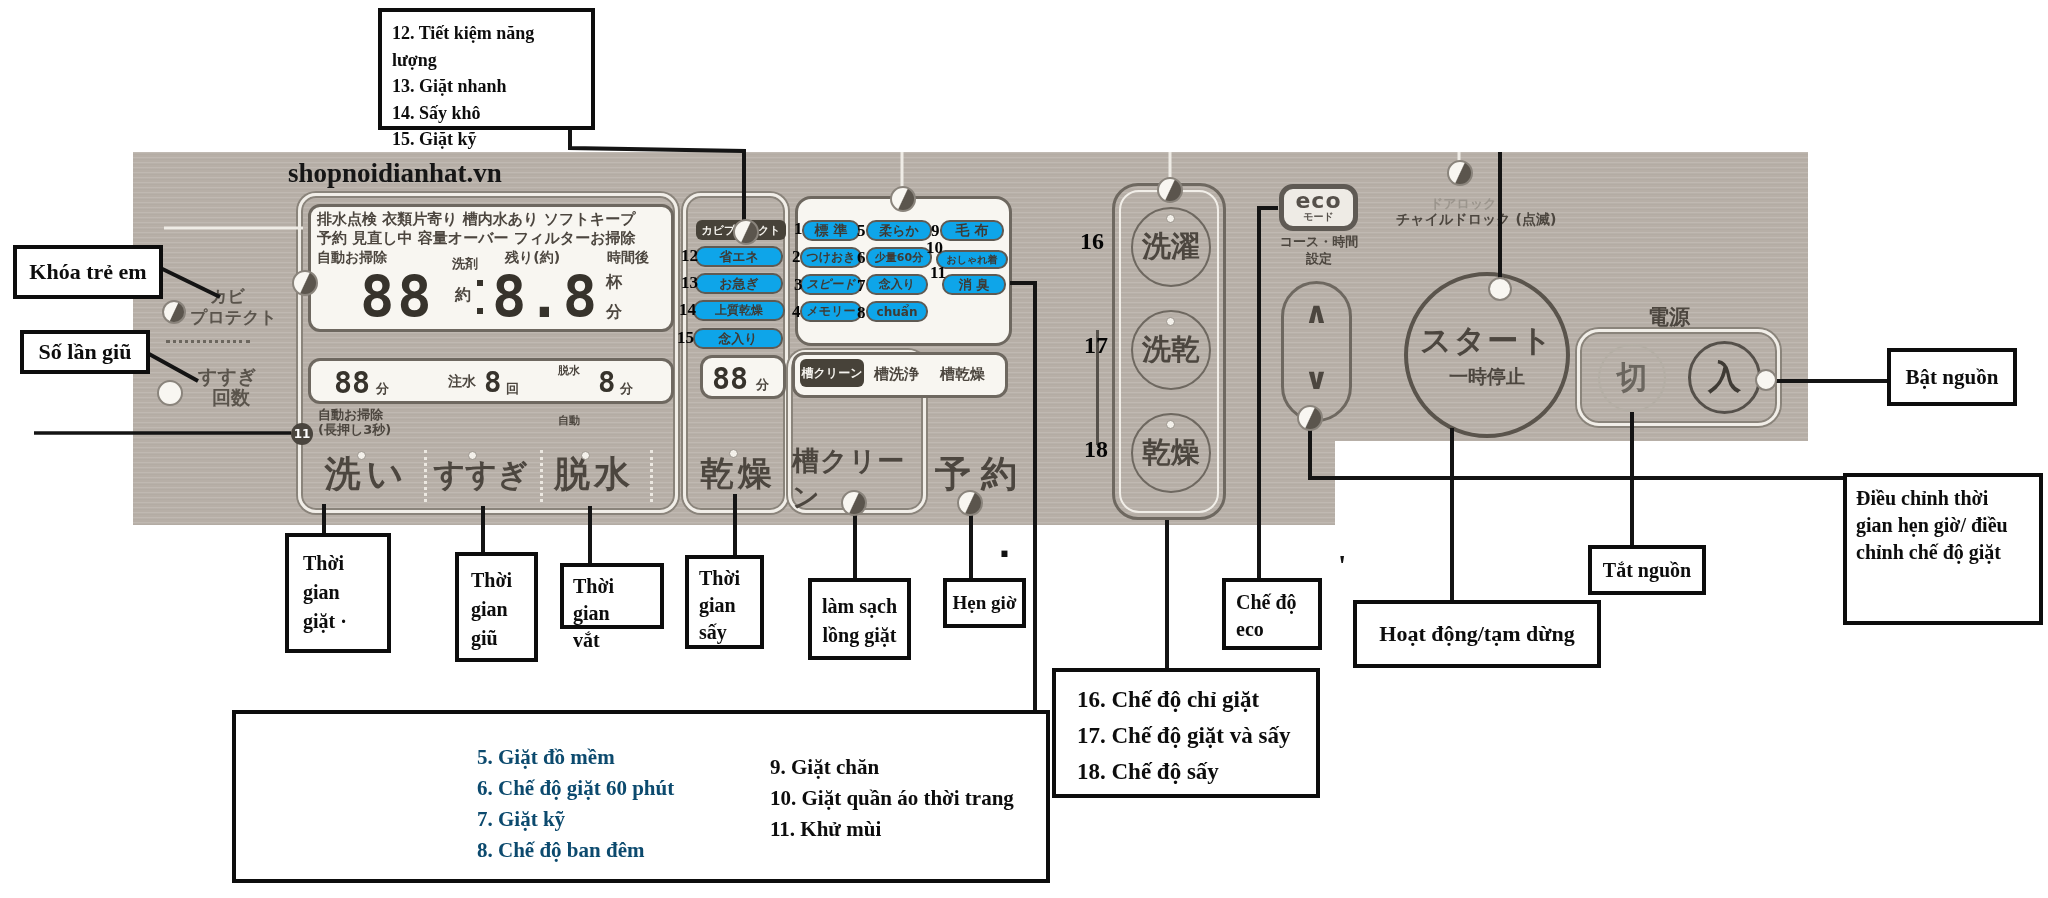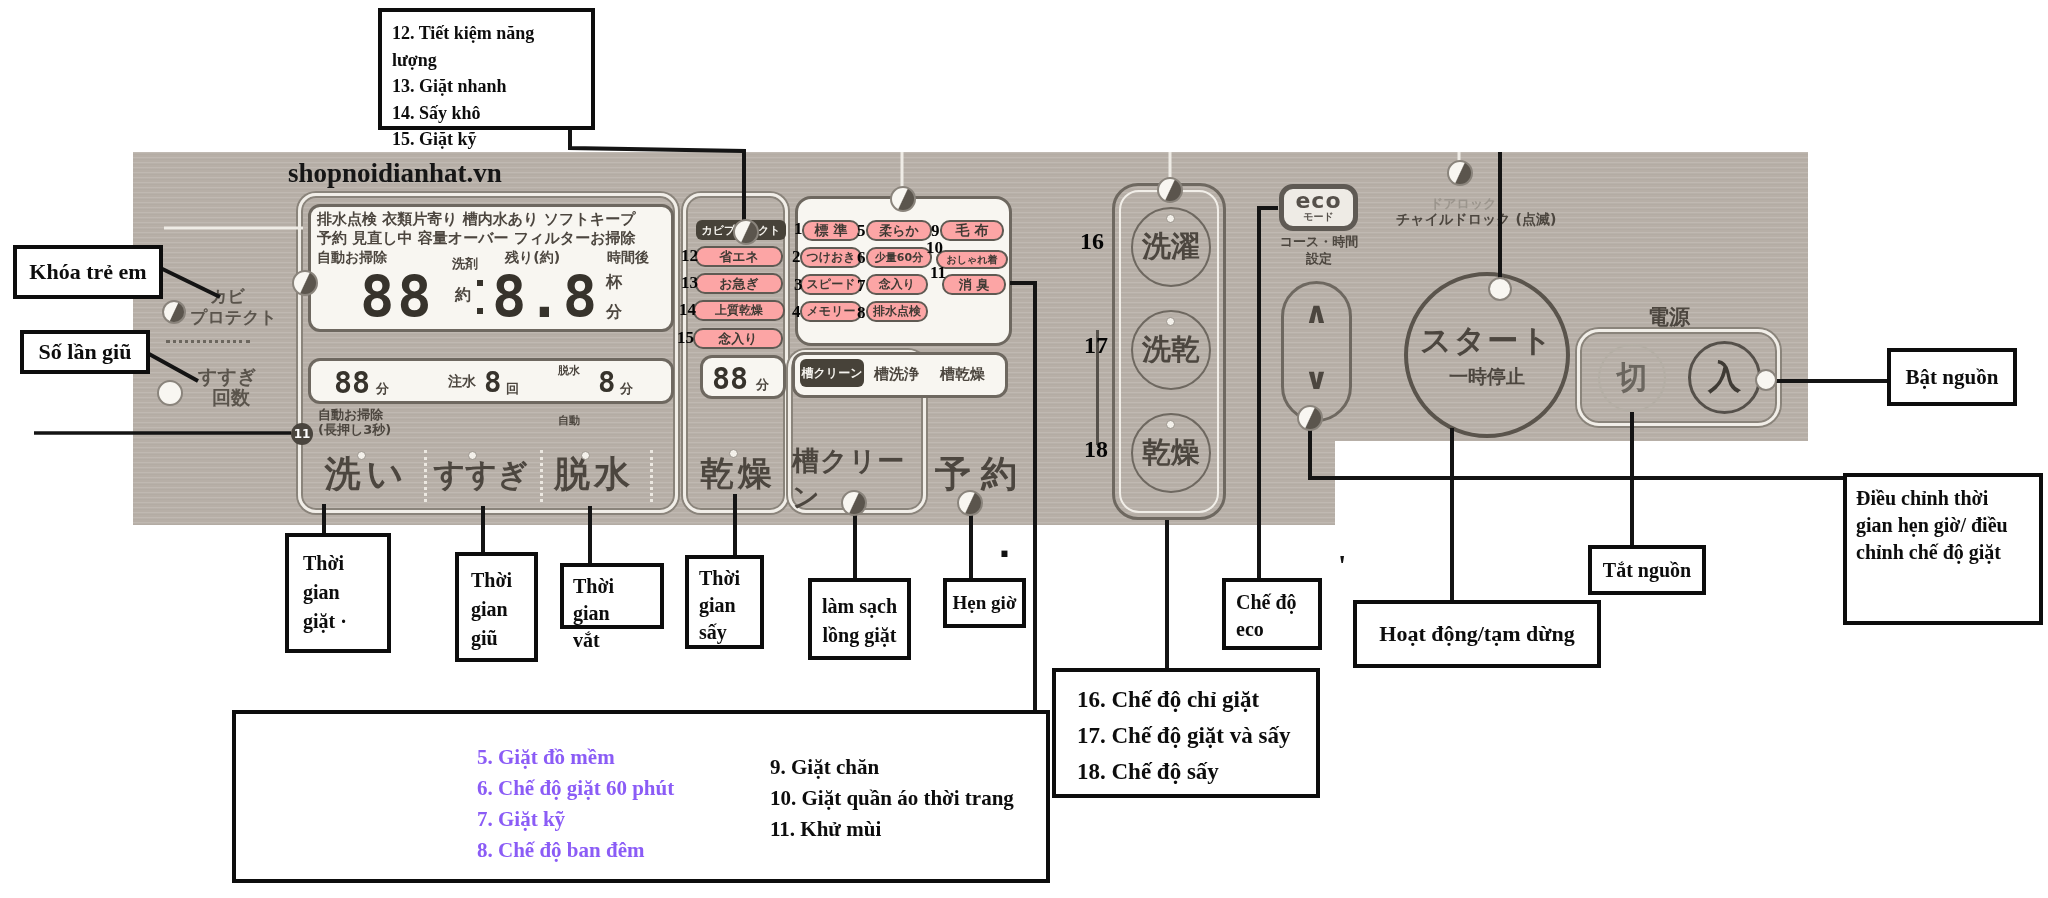--- a/index.html
+++ b/index.html
@@ -7,21 +7,21 @@
          font-family:"DejaVu Sans",sans-serif;}
   .abs{position:absolute;box-sizing:border-box;}
   .panel{background:#b7afa7;
          background-image:repeating-linear-gradient(180deg, rgba(255,255,255,.13) 0 1px, rgba(0,0,0,.04) 2px, rgba(183,175,167,0) 3px, rgba(183,175,167,0) 5px);
          z-index:1;}
   .cover{background:#fff;z-index:5;}
   .el{z-index:10;}
   .jp{color:#4c463f;}
   .sect{border:3px solid #f1eee8;border-radius:18px;box-shadow:0 0 0 2px #8a847b, inset 0 0 0 2px #8a847b;}
   .disp{background:#f8f6f1;border:3px solid #6e6860;border-radius:12px;}
-  .pill{background:#fca5a5;border:2px solid #5f5a53;border-radius:10px;color:#3f3a34;
+  .pill{background:#0ea5e9;border:2px solid #5f5a53;border-radius:10px;color:#3f3a34;
         display:flex;align-items:center;justify-content:center;font-weight:bold;white-space:nowrap;overflow:hidden;}
   .darklab{background:#474239;color:#f5f3ee;border-radius:6px;display:flex;align-items:center;justify-content:center;font-weight:bold;white-space:nowrap;}
   .num{font-family:"Liberation Serif",serif;font-weight:bold;color:#050505;z-index:15;}
   .digits{font-family:"DejaVu Sans Mono",monospace;font-weight:bold;color:#37332c;}
   .callout{background:#fff;border:4px solid #0d0d0d;font-family:"Liberation Serif",serif;
            font-weight:bold;color:#0d0d0d;z-index:60;}
   .cline{line-height:inherit;}
   .ctr{display:flex;align-items:center;justify-content:center;text-align:center;}
   .mk{width:26px;height:26px;border-radius:50%;border:2px solid #8a847c;
       background:linear-gradient(115deg,#f8f6f1 48%, #5b554d 52%);z-index:50;}
@@ -116,29 +116,29 @@
   <div class="abs el pill" style="left:866px;top:220px;width:66px;height:21px;font-size:13px;z-index:11;">柔らか</div>
   <div class="abs el num" style="left:931px;top:221px;font-size:17px;">9</div>
   <div class="abs el pill" style="left:940px;top:220px;width:64px;height:21px;font-size:14px;z-index:11;">毛 布</div>
   <div class="abs el num" style="left:792px;top:247px;font-size:17px;">2</div>
   <div class="abs el pill" style="left:800px;top:247px;width:62px;height:21px;font-size:12px;z-index:11;">つけおき</div>
   <div class="abs el num" style="left:857px;top:248px;font-size:17px;">6</div>
   <div class="abs el pill" style="left:866px;top:247px;width:66px;height:21px;font-size:11px;z-index:11;">少量60分</div>
   <div class="abs el num" style="left:926px;top:238px;font-size:17px;">10</div>
   <div class="abs el pill" style="left:936px;top:250px;width:72px;height:19px;font-size:10px;z-index:11;">おしゃれ着</div>
   <div class="abs el num" style="left:794px;top:275px;font-size:17px;">3</div>
-  <div class="abs el pill" style="left:800px;top:274px;width:62px;height:21px;font-size:12px;z-index:11;">スピード</div>
+  <div class="abs el pill" style="left:800px;top:274px;width:62px;height:21px;font-size:12px;z-index:11;font-style:italic;">スピード</div>
   <div class="abs el num" style="left:857px;top:276px;font-size:17px;">7</div>
   <div class="abs el pill" style="left:866px;top:274px;width:62px;height:21px;font-size:12px;z-index:11;">念入り</div>
   <div class="abs el num" style="left:930px;top:263px;font-size:17px;">11</div>
   <div class="abs el pill" style="left:942px;top:274px;width:64px;height:21px;font-size:13px;z-index:11;">消 臭</div>
   <div class="abs el num" style="left:792px;top:302px;font-size:17px;">4</div>
   <div class="abs el pill" style="left:800px;top:301px;width:62px;height:21px;font-size:12px;z-index:11;">メモリー</div>
   <div class="abs el num" style="left:857px;top:303px;font-size:17px;">8</div>
-  <div class="abs el pill" style="left:866px;top:301px;width:62px;height:21px;font-size:12px;z-index:11;">排水点検</div>
+  <div class="abs el pill" style="left:866px;top:301px;width:62px;height:21px;font-size:12px;z-index:11;">chuẩn</div>
 
   <div class="abs el disp" style="left:792px;top:352px;width:216px;height:46px;z-index:11;"></div>
   <div class="abs el darklab" style="left:800px;top:359px;width:64px;height:28px;font-size:12px;z-index:12;">槽クリーン</div>
   <div class="abs el jp" style="left:874px;top:365px;font-size:15px;font-weight:bold;z-index:12;">槽洗浄</div>
   <div class="abs el jp" style="left:940px;top:365px;font-size:15px;font-weight:bold;z-index:12;">槽乾燥</div>
   <div class="abs el jp cbtn" style="left:792px;top:458px;width:130px;height:42px;font-size:27px;letter-spacing:1px;">槽クリーン</div>
   <div class="abs el jp cbtn" style="left:926px;top:452px;width:110px;height:44px;font-size:36px;letter-spacing:10px;">予約</div>
   <div class="abs el" style="left:1096px;top:330px;width:3px;height:115px;background:#55504a;"></div>
 
   <div class="abs el" style="left:1112px;top:183px;width:114px;height:337px;border:3px solid #6e6860;border-radius:26px;"></div>
@@ -249,21 +249,21 @@
     <div>gian</div>
     <div>sấy</div>
   </div>
   <div class="abs callout" style="left:808px;top:578px;width:103px;height:82px;padding:10px 8px;font-size:20px;line-height:29px;text-align:center;">
     <div>làm sạch</div>
     <div>lồng giặt</div>
   </div>
   <div class="abs callout ctr" style="left:943px;top:578px;width:83px;height:50px;font-size:19px;">Hẹn giờ</div>
 
   <div class="abs callout" style="left:232px;top:710px;width:818px;height:173px;"></div>
-  <div class="abs" style="left:477px;top:742px;font-family:'Liberation Serif',serif;font-weight:bold;font-size:21px;line-height:31px;color:#8b5cf6;z-index:61;">
+  <div class="abs" style="left:477px;top:742px;font-family:'Liberation Serif',serif;font-weight:bold;font-size:21px;line-height:31px;color:#0c4a6e;z-index:61;">
     <div>5. Giặt đồ mềm</div>
     <div>6. Chế độ giặt 60 phút</div>
     <div>7. Giặt kỹ</div>
     <div>8. Chế độ ban đêm</div>
   </div>
   <div class="abs" style="left:770px;top:752px;font-family:'Liberation Serif',serif;font-weight:bold;font-size:21px;line-height:31px;color:#0d0d0d;z-index:61;">
     <div>9. Giặt chăn</div>
     <div>10. Giặt quần áo thời trang</div>
     <div>11. Khử mùi</div>
   </div>

